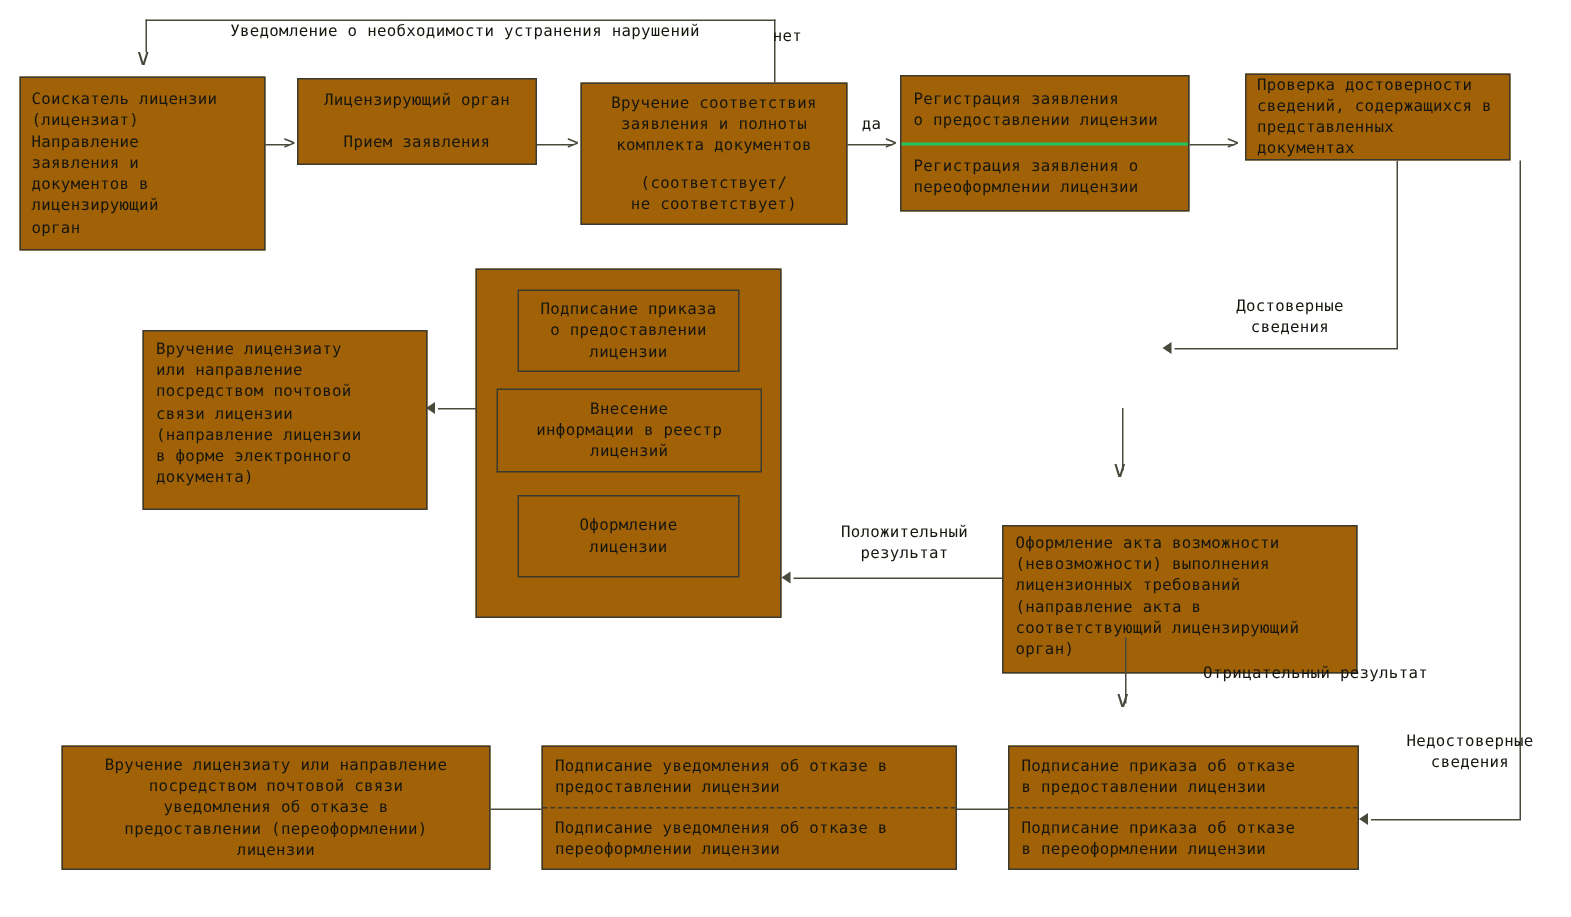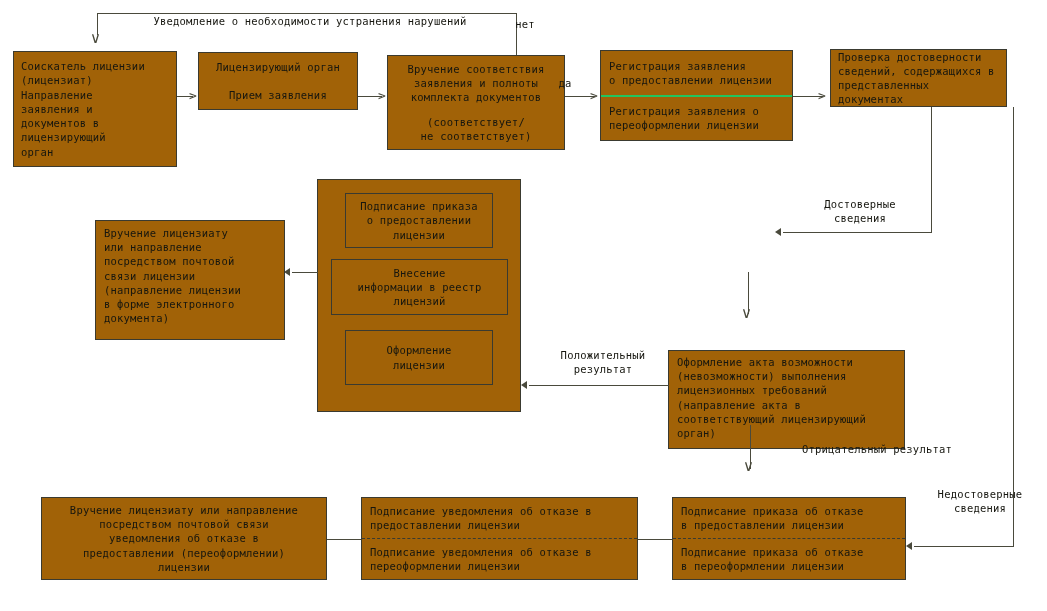--- a/index.html
+++ b/index.html
@@ -113,21 +113,21 @@
     <div>Вручение соответствия
 заявления и полноты
 комплекта документов</div>
     <div style="height:10px;"></div>
     <div>(соответствует/
 не соответствует)</div>
   </div>
 
   <div class="ln hl" style="left:565px; top:96px; width:30px;"></div>
   <div class="chev-r" style="left:590px; top:91px;">&gt;</div>
-  <div class="label" style="left:547px; top:76px; width:36px;">да</div>
+  <div class="label" style="left:563px; top:76px; width:36px;">да</div>
 
   <div class="box" style="left:600px; top:50px; width:193px; height:91px; justify-content:flex-start;">
     <div class="seg l" style="height:45px; display:flex; flex-direction:column; justify-content:center;">Регистрация заявления
 о предоставлении лицензии</div>
     <div class="seg l divider-solid" style="height:46px; display:flex; flex-direction:column; justify-content:center;">Регистрация заявления о
 переоформлении лицензии</div>
   </div>
 
   <div class="ln hl" style="left:793px; top:96px; width:30px;"></div>
   <div class="chev-r" style="left:818px; top:91px;">&gt;</div>

